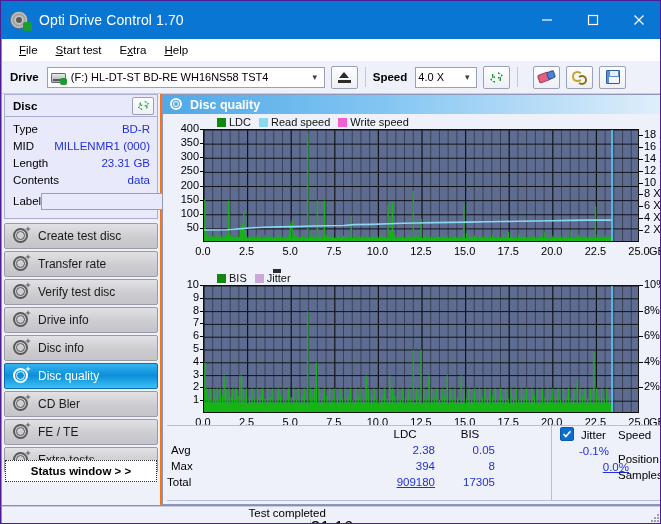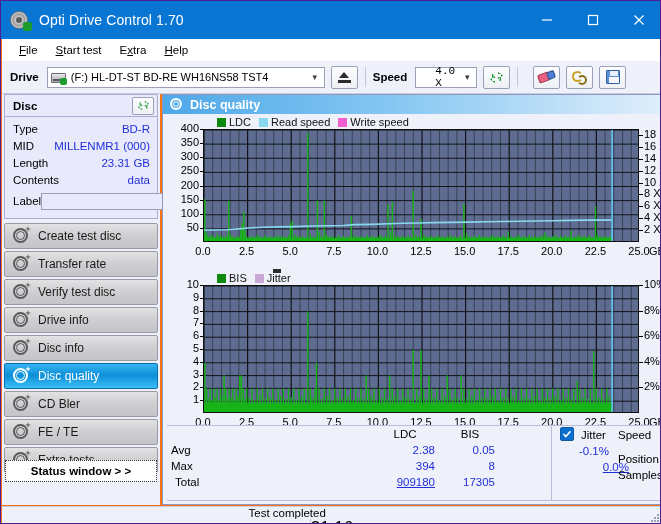--- a/index.html
+++ b/index.html
@@ -108,21 +108,21 @@
   .eject-ico .tri {
     position:absolute; left:1px; top:0; width:0; height:0;
     border-left:5.5px solid transparent; border-right:5.5px solid transparent;
     border-bottom:6px solid #2b2b2b;
   }
   .eject-ico .bar {
     position:absolute; left:0; bottom:0; width:13px; height:3px; background:#2b2b2b;
   }
   .sep { width:1px; height:20px; background:#c2c6d8; margin: 0 7px; flex:0 0 auto; }
   #speed-combo { width:62px; }
-  #speed-combo .dtxt { margin-left:19px;font-family:Liberation Mono, monospace; }
+  #speed-combo .dtxt { margin-left:2px; }
   .refresh-ico { width:15px; height:15px; position:relative; }
   .refresh-ico svg { position:absolute; left:0; top:0; }
   .eraser-ico { width:17px; height:14px; position:relative; }
   .eraser-ico .pink {
     position:absolute; left:0; top:3px; width:12px; height:9px;
     background:#e8607f; border:1px solid #9c3550; border-radius:2px;
     transform: rotate(-20deg);
   }
   .eraser-ico .blue {
     position:absolute; right:0px; top:1px; width:8px; height:8px;
@@ -1100,21 +1100,21 @@
 
     <div id="stats-area" style="position: absolute; left: 0px; top: 333px; width: 497px; height: 76px;">
         <div class="sv c" style="left: 212px; top: 0px; width: 60px; color: rgb(0, 0, 0);">LDC</div>
         <div class="sv c" style="left: 282px; top: 0px; width: 50px; color: rgb(0, 0, 0);">BIS</div>
         <div class="st" style="left: 8px; top: 16px;">Avg</div>
         <div class="sv" style="left: 202px; top: 16px; width: 70px;">2.38</div>
         <div class="sv" style="left: 282px; top: 16px; width: 50px;">0.05</div>
         <div class="st" style="left: 8px; top: 32px;">Max</div>
         <div class="sv" style="left: 202px; top: 32px; width: 70px;">394</div>
         <div class="sv" style="left: 282px; top: 32px; width: 50px;">8</div>
-        <div class="st" style="left: 12px; top: 48px;">Total</div>
+        <div class="st" style="left: 4px; top: 48px;">Total</div>
         <div class="sv" style="left: 202px; top: 48px; width: 70px; text-decoration: underline;">909180</div>
         <div class="sv" style="left: 282px; top: 48px; width: 50px;">17305</div>
         <div class="chk" style="left: 397px; top: -1px;">
           <svg width="10" height="10" viewBox="0 0 10 10">
             <polyline points="1.5,5 3.8,7.5 8.5,2.2" fill="none" stroke="#fff" stroke-width="1.6"></polyline>
           </svg>
         </div>
         <div class="st" style="left: 418px; top: 1px;">Jitter</div>
         <div class="sv" style="left: 398px; top: 17px; width: 48px;">-0.1%</div>
         <div class="sv" style="left: 418px; top: 33px; width: 48px; text-decoration: underline;">0.0%</div>

